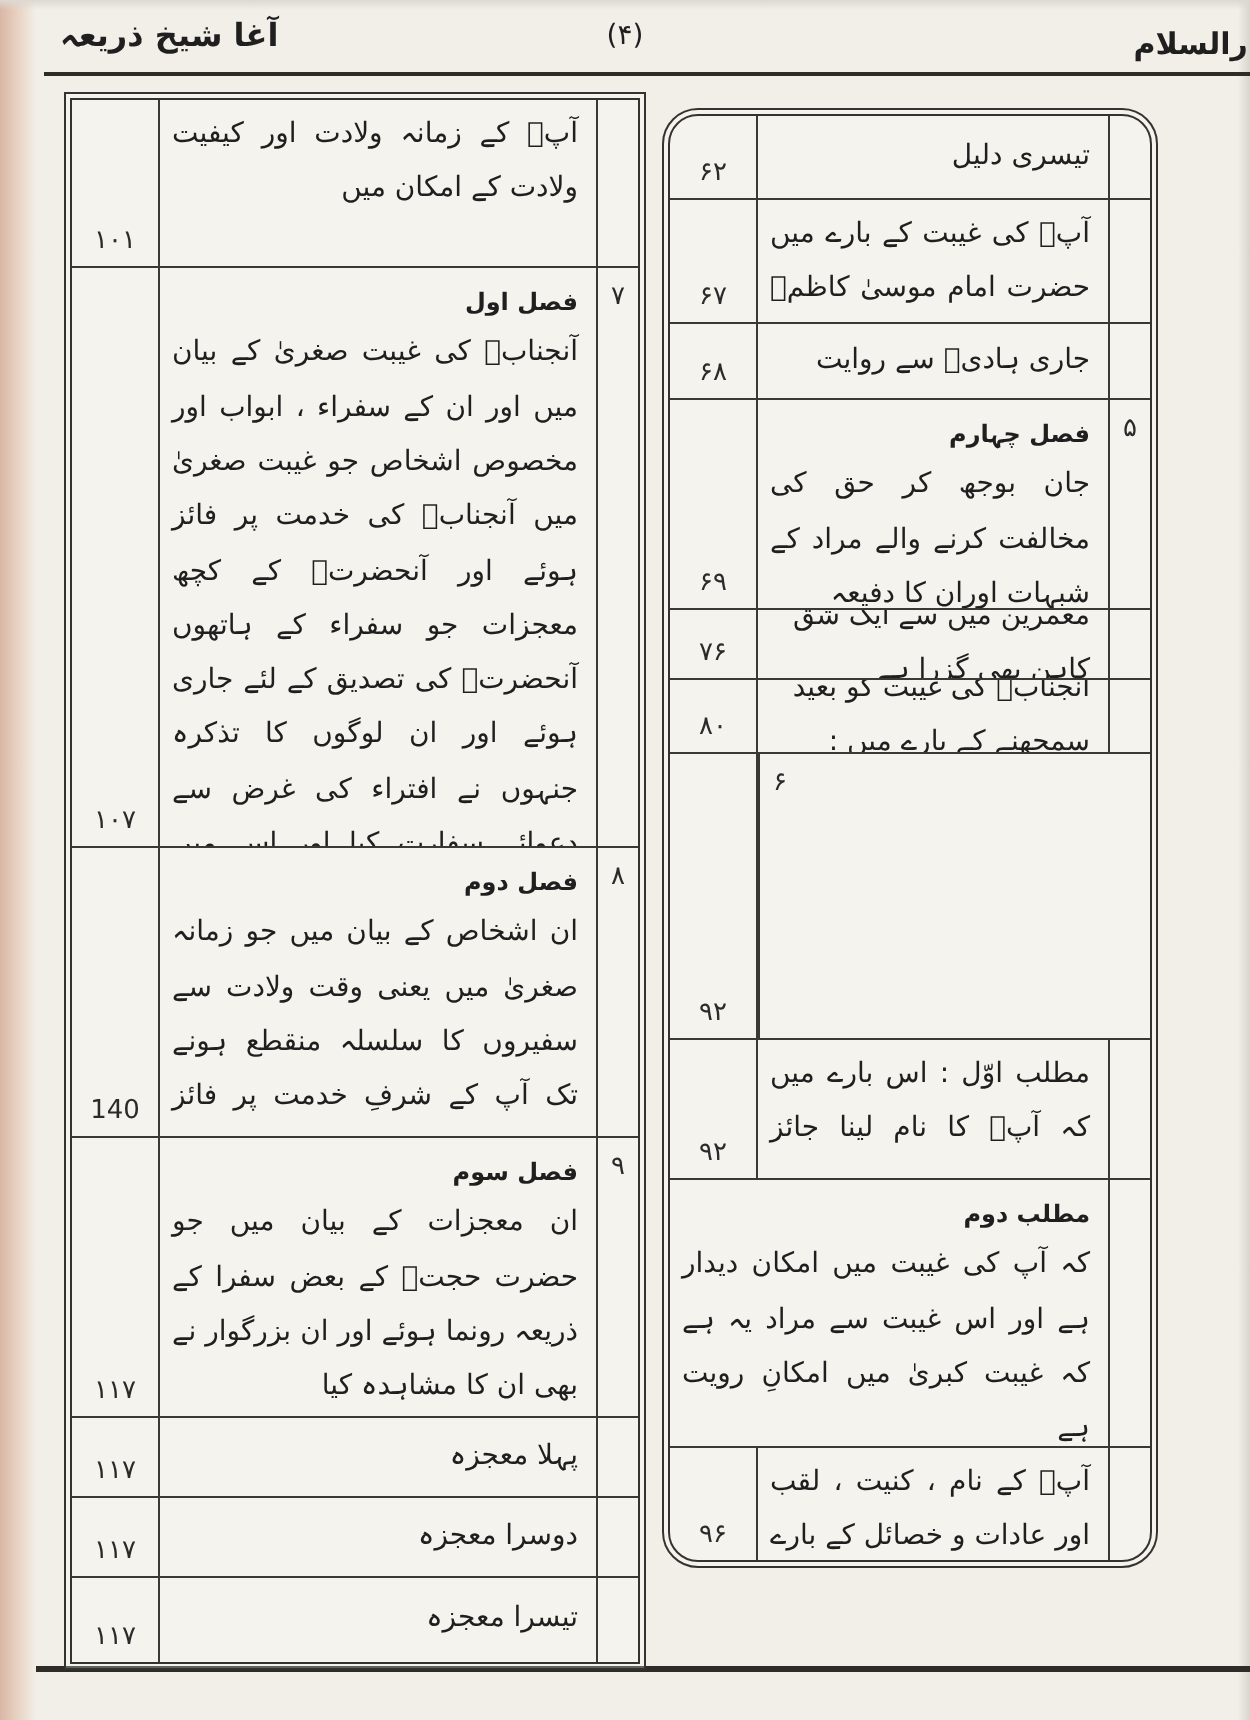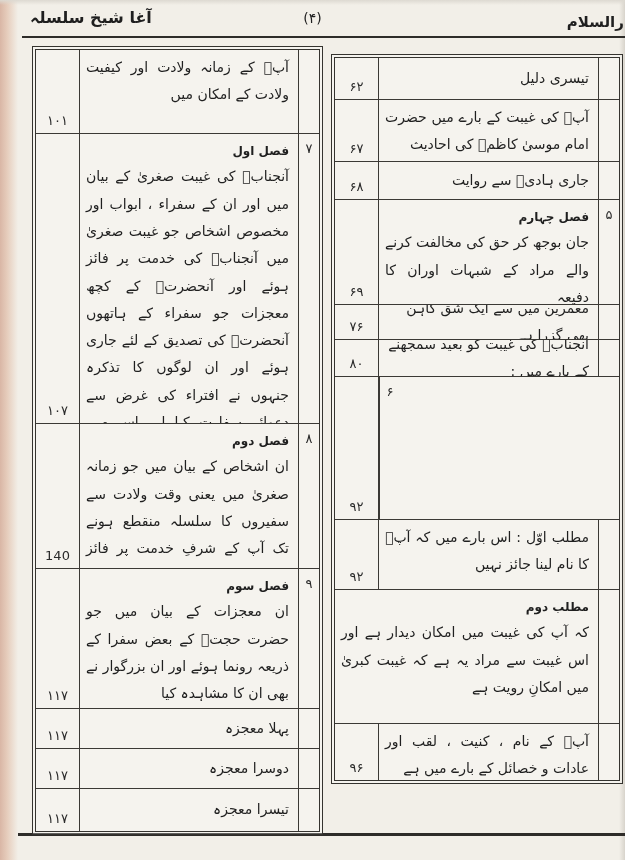--- a/index.html
+++ b/index.html
@@ -31,21 +31,21 @@
   .hdr-right  { position: absolute; top: 13px; right: -4px; font-size: 15px; font-weight: bold; direction: rtl; white-space: nowrap; }
   .hdr-rule   { position: absolute; top: 36px; left: 22px; width: 603px; height: 2px; background: #2e2c29; }
   .footer-rule{ position: absolute; top: 833px; left: 18px; width: 607px; height: 3px; background: #2e2c29; }
 
   
   .toc {
     position: absolute;
     border: 4px double #35332f;
     background: rgba(255,255,255,0.25);
   }
-  .toc-right { left: 331px; top: 54px; width: 292px; }
+  .toc-right { left: 331px; top: 54px; width: 248px; border-radius: 18px; }
   .toc-left  { left: 32px;  top: 46px; width: 291px; }
 
   .row { display: flex; direction: ltr; overflow: hidden; }
   .row + .row { border-top: 1.5px solid #3b3935; }
 
   .cell { overflow: hidden; }
   .cell.page {
     flex: 0 0 44px;
     border-right: 1.5px solid #3b3935;
     display: flex; align-items: flex-end; justify-content: center;
@@ -89,21 +89,21 @@
   .rr0 .cell.text .body, .rr2 .cell.text .body, .rr4 .cell.text .body, .rr5 .cell.text .body,
   .lr4 .cell.text .body, .lr5 .cell.text .body, .lr6 .cell.text .body { width: 100%; text-align: right; }
 </style>
 </head>
 <body>
 
 <div class="edge-left"></div>
 <div class="edge-right"></div>
 <div class="edge-top"></div>
 
-<div class="hdr-left">آغا شیخ سلسلہ</div>
+<div class="hdr-left">آغا شیخ ذریعہ</div>
 <div class="hdr-center">(۴)</div>
 <div class="hdr-right">ارالسلام</div>
 <div class="hdr-rule"></div>
 <div class="footer-rule"></div>
 
 <div class="toc toc-right">
   <div class="row rr0">
     <div class="cell page">۶۲</div>
     <div class="cell text">
         <div>

